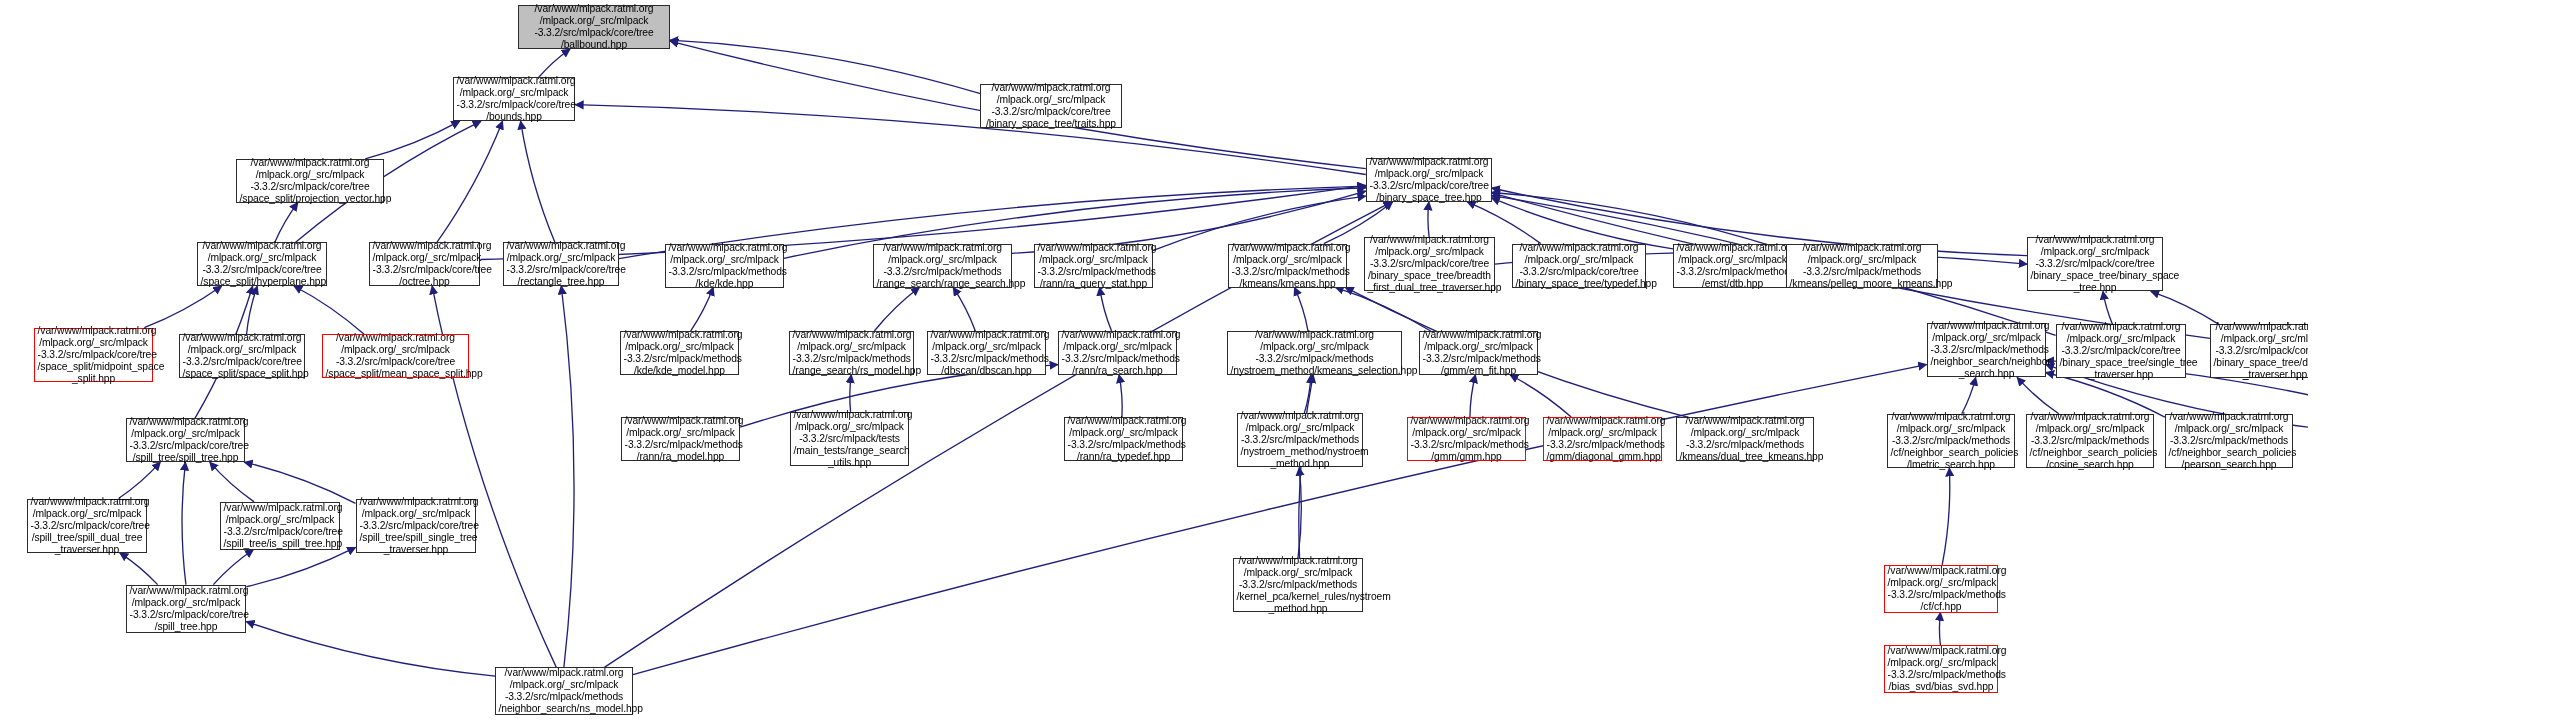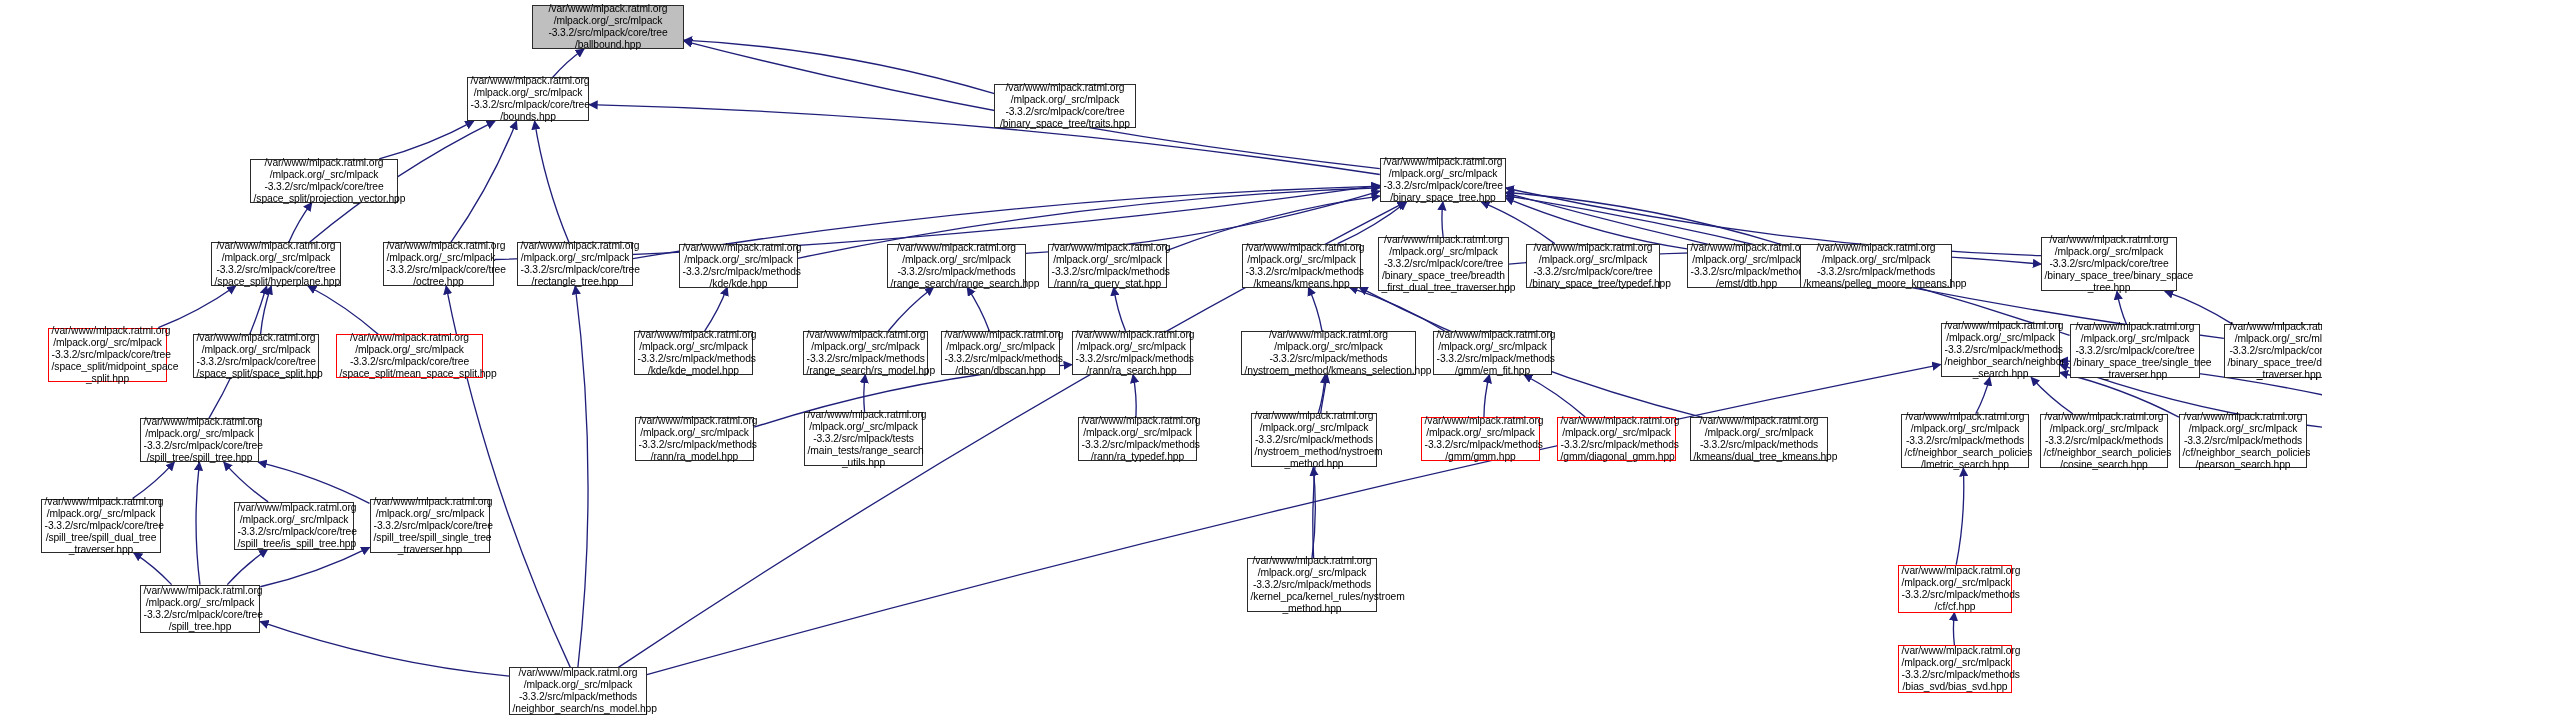--- a/index.html
+++ b/index.html
@@ -8,21 +8,20 @@
     padding: 0;
     background: #ffffff;
   }
   #graph {
     position: relative;
     width: 2308px;
     height: 721px;
     background: #ffffff;
     font-family: "Liberation Sans", sans-serif;
     overflow: hidden;
-    margin-left: 14px;
   }
   #edges {
     position: absolute;
     left: 0;
     top: 0;
     width: 2576px;
     height: 721px;
     pointer-events: none;
   }
   .node {

